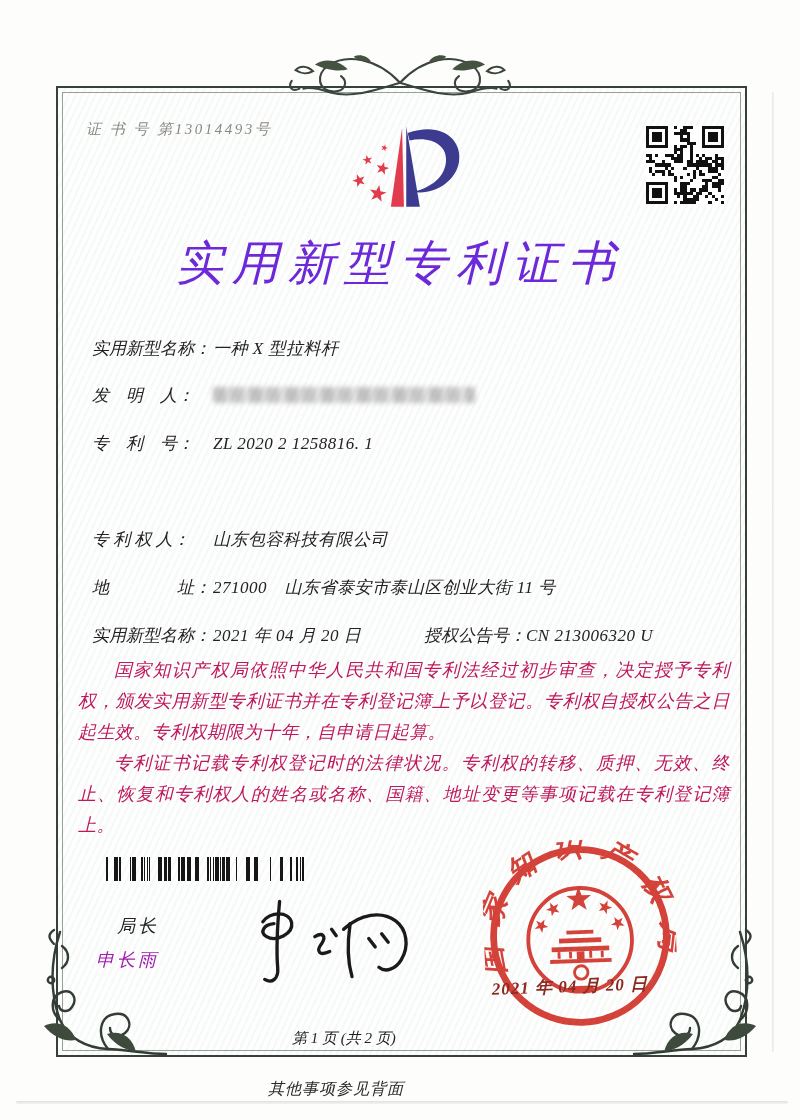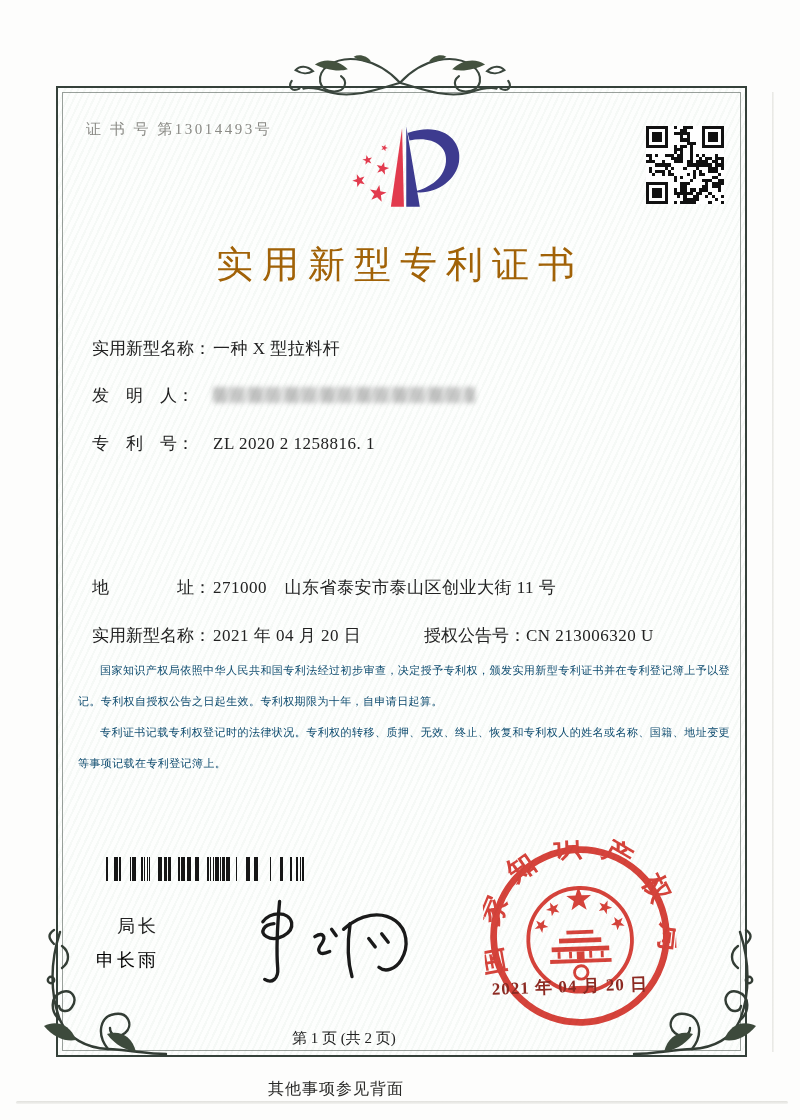--- a/index.html
+++ b/index.html
@@ -3,21 +3,21 @@
 <meta charset="utf-8">
 <style>
   html,body{margin:0;padding:0;}
   body{
     width:800px;height:1120px;position:relative;overflow:hidden;
     background:#fbfbf9;
     font-family:"Liberation Serif","DejaVu Serif",serif;
     color:#1d1d1b;
   }
   
-  .sheet{position:absolute;left:0;top:0;width:800px;height:1120px;background:#fdfdfc;}
+  .sheet{position:absolute;left:0;top:0;width:800px;height:1120px;background:#fdfdfc;font-style:italic;}
   .paper-edge-b{position:absolute;left:16px;right:12px;top:1101px;height:3px;
     background:linear-gradient(#d9d9d4,#f1f1ee);border-radius:2px;opacity:.8;}
   .paper-edge-r{position:absolute;top:92px;left:772px;width:2px;height:960px;
     background:linear-gradient(90deg,#e3e3df,#f4f4f1);opacity:.9;}
   
   .frame{
     position:absolute;left:56px;top:86px;width:691px;height:971px;
     border:2.5px solid var(--frame-green);
     background:
       repeating-linear-gradient(115deg,rgba(180,205,186,.10) 0 2px,rgba(255,255,255,0) 2px 6px),
@@ -27,42 +27,42 @@
   .frame-inner{
     position:absolute;left:4px;top:4px;right:4px;bottom:4px;
     border:1px solid rgba(53,65,58,.5);pointer-events:none;
   }
   
   .cert-no{position:absolute;left:86px;top:120px;font-size:15px;color:#8a8a85;
     letter-spacing:2.5px;}
   .logo{position:absolute;left:333px;top:108px;width:140px;height:106px;}
   .qr{position:absolute;left:646px;top:126px;width:78px;height:78px;}
   .title{
-    position:absolute;left:0;top:240px;width:800px;text-align:center;
-    font-size:37px;letter-spacing:9px;color:#a16207;font-weight:500;
+    position:absolute;left:0;top:232px;width:800px;text-align:center;
+    font-size:47px;letter-spacing:9px;color:#6d28d9;font-weight:500;
   }
   
   .row{position:absolute;left:92px;font-size:17px;white-space:nowrap;color:#222;}
   .lbl{display:inline-block;width:121px;}
   .val{letter-spacing:.5px;}
   .redacted{
     display:inline-block;width:262px;height:16px;vertical-align:-2px;border-radius:2px;
     background:repeating-linear-gradient(90deg,#8f8f8f 0 13px,#cfcfcf 13px 17px,#9a9a9a 17px 31px,#d8d8d8 31px 36px);
     filter:blur(2.6px);opacity:.55;
   }
   .grant-right{position:absolute;left:332px;top:0;white-space:nowrap;}
   
-  .paras{position:absolute;left:78px;top:655px;width:652px;font-size:11px;
-    line-height:31px;color:#0c4a6e;letter-spacing:.4px;text-align:justify;}
+  .paras{position:absolute;left:78px;top:655px;width:652px;font-size:18px;
+    line-height:31px;color:#be185d;letter-spacing:.4px;text-align:justify;}
   .paras p{margin:0;text-indent:2em;}
   
   .barcode{position:absolute;left:95px;top:857px;width:212px;height:24px;}
   .signer-title{position:absolute;left:96px;top:914px;font-size:18px;letter-spacing:3px;color:#222;
     font-family:"Liberation Sans","DejaVu Sans",sans-serif;margin-left:21px;}
-  .signer-name{position:absolute;left:96px;top:948px;font-size:18px;letter-spacing:3px;color:#000000;
+  .signer-name{position:absolute;left:96px;top:948px;font-size:18px;letter-spacing:3px;color:#a21caf;
     font-family:"Liberation Sans","DejaVu Sans",sans-serif;}
   .signature{position:absolute;left:222px;top:890px;width:195px;height:98px;}
   .seal{position:absolute;left:484px;top:840px;width:192px;height:192px;opacity:.93;
     mix-blend-mode:multiply;transform:rotate(-2deg);}
   .seal-date{position:absolute;left:490px;top:975px;width:160px;text-align:center;
     font-size:17px;color:#8c2a22;letter-spacing:1px;white-space:nowrap;transform:rotate(-2deg);font-weight:bold;}
   .page-info{position:absolute;left:292px;top:1029px;width:160px;text-align:left;font-size:15px;color:#222;}
   .back-note{position:absolute;left:268px;top:1079px;width:200px;font-size:16px;color:#2a2a28;letter-spacing:1px;}
   
   .orn-top{position:absolute;left:250px;top:48px;width:300px;height:58px;}
@@ -158,20 +158,23 @@
   <div class="title">实用新型专利证书</div>
 
   <div class="row" style="top:384px">
     <span class="lbl">发　明　人：</span><span class="redacted"></span>
   </div>
   <div class="row" style="top:337px">
     <span class="lbl">实用新型名称：</span><span class="val">一种 X 型拉料杆</span>
   </div>
   <div class="row" style="top:432px">
     <span class="lbl">专　利　号：</span><span class="val">ZL 2020 2 1258816. 1</span>
+  </div>
+  <div class="row" style="top:528px">
+    <span class="lbl">专 利 权 人：</span><span class="val">山东包容科技有限公司</span>
   </div>
   <div class="row" style="top:576px">
     <span class="lbl">地　　　　址：</span><span class="val">271000　山东省泰安市泰山区创业大街 11 号</span>
   </div>
   <div class="row" style="top:624px;width:640px">
     <span class="lbl">实用新型名称：</span><span class="val">2021 年 04 月 20 日</span>
     <span class="grant-right">
       <span>授权公告号：</span><span class="val">CN 213006320 U</span>
     </span>
   </div>

